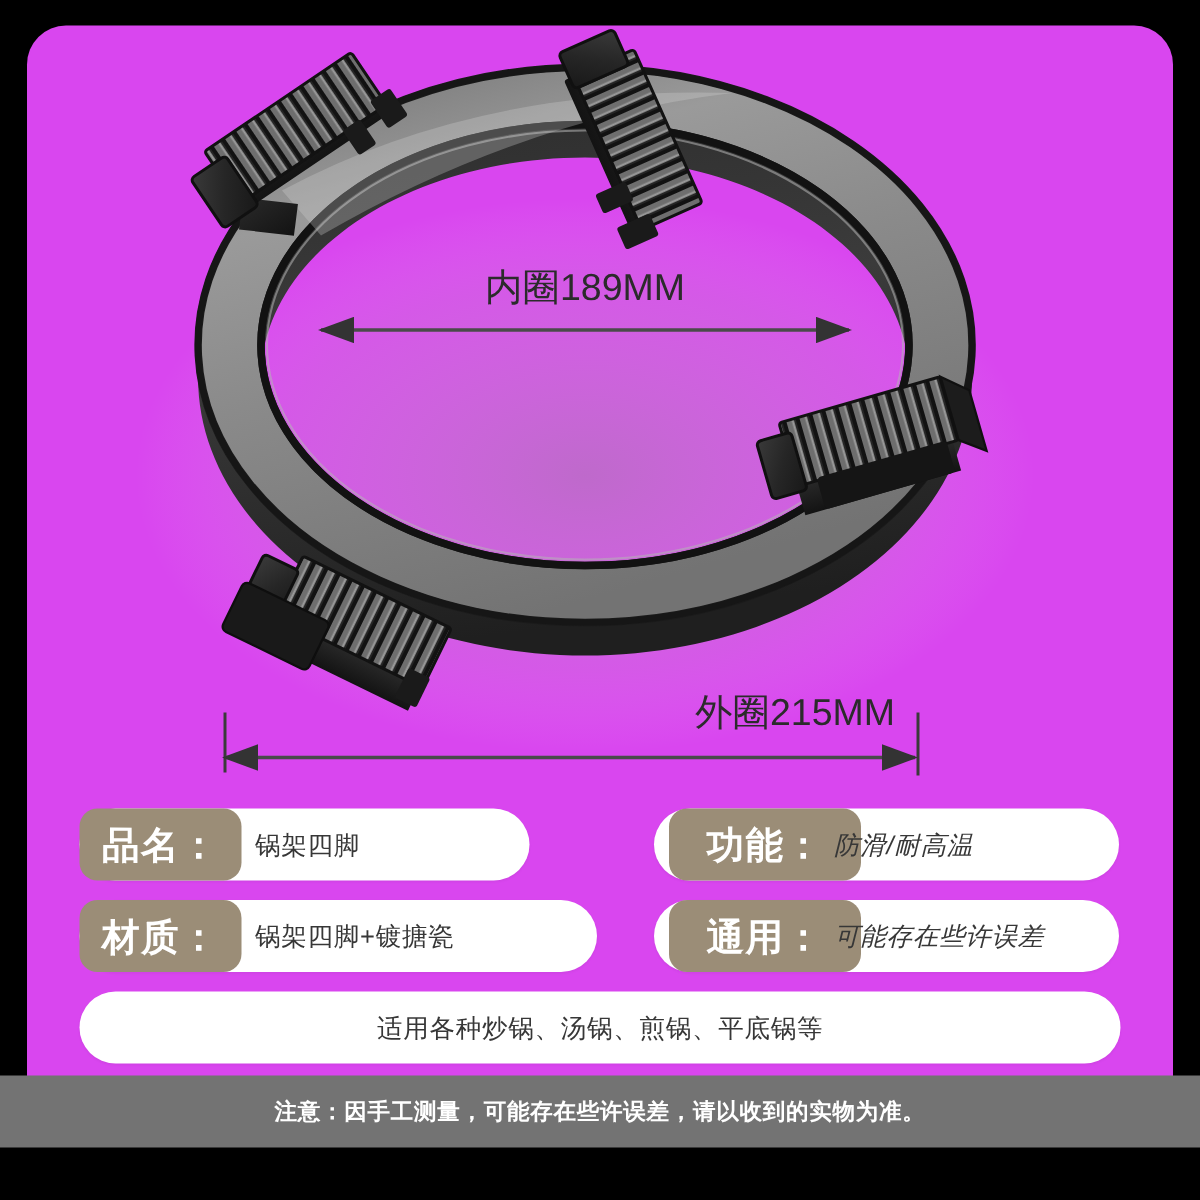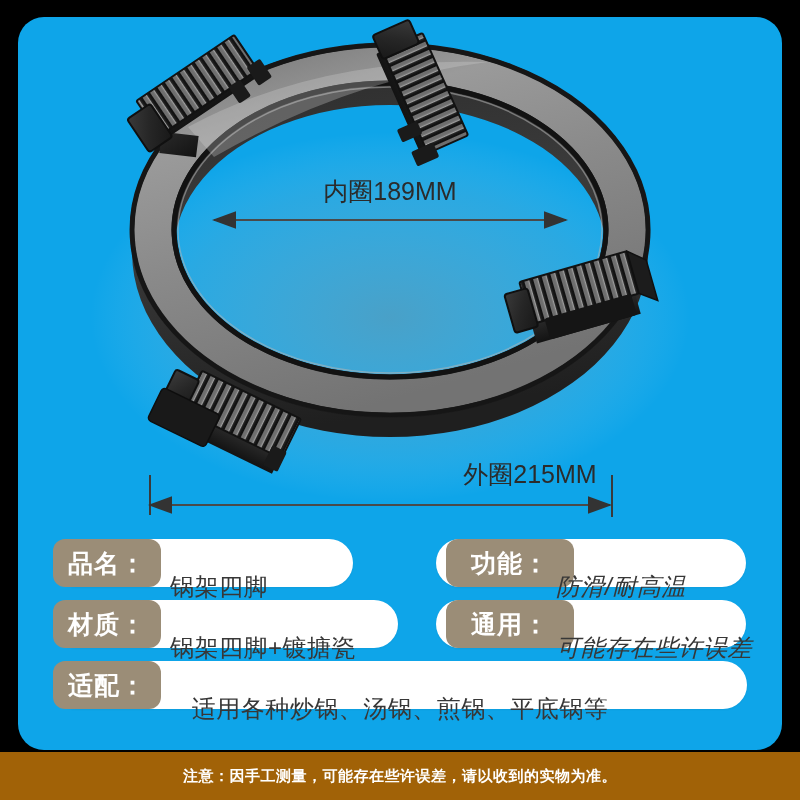--- a/index.html
+++ b/index.html
@@ -20,21 +20,21 @@
     background: #000000;
   }
 
   
   .card {
     position: absolute;
     left: 18px;
     top: 17px;
     width: 764px;
     height: 733px;
-    background: #0ea5e9;
+    background: #d946ef;
     border-radius: 26px;
     overflow: hidden;
   }
 
   
   .hero {
     position: absolute;
     left: 0;
     top: 0;
     width: 764px;
@@ -78,24 +78,23 @@
     box-sizing: border-box;
     padding: 0 8px;
   }
   .value {
     position: absolute;
     top: 0;
     height: 48px;
     display: flex;
     align-items: center;
     color: #373737;
-    font-size: 24px;
+    font-size: 17px;
     letter-spacing: 0.5px;
     white-space: nowrap;
-    margin-top: 24px;
   }
 
   
   .col-l .pill  { left: 35px; }
   .col-l .chip  { left: 35px; width: 108px; }
   .col-l .value { left: 152px; }
 
   
   .col-r .pill  { left: 418px; }
   .col-r .chip  { left: 428px; width: 128px; }
@@ -109,24 +108,24 @@
   .r2 .col-r .pill { width: 310px; }
   
   .r3 .pill  { left: 35px; width: 694px; }
   .r3 .chip  { left: 35px; width: 108px; }
   .r3 .value { left: 35px; width: 694px; justify-content: center; }
 
   
   .note {
     position: absolute;
     left: 0;
-    top: 752px;
+    top: 717px;
     width: 800px;
     height: 48px;
-    background: #a16207;
+    background: #737373;
     color: #ffffff;
     font-size: 15px;
     font-weight: bold;
     display: flex;
     align-items: center;
     justify-content: center;
     letter-spacing: 0.5px;
   }
 
   
@@ -288,21 +287,20 @@
         <div class="col-r">
           <div class="pill"></div>
           <div class="chip">通用：</div>
           <div class="value">可能存在些许误差</div>
         </div>
       </div>
 
       <div class="spec-row r3">
         <div class="pill"></div>
         <div class="value">适用各种炒锅、汤锅、煎锅、平底锅等</div>
-        <div class="chip">适配：</div>
       </div>
 
     </div>
   </div>
 
   <div class="note">注意：因手工测量，可能存在些许误差，请以收到的实物为准。</div>
 
 </div>
 
 </body></html>

